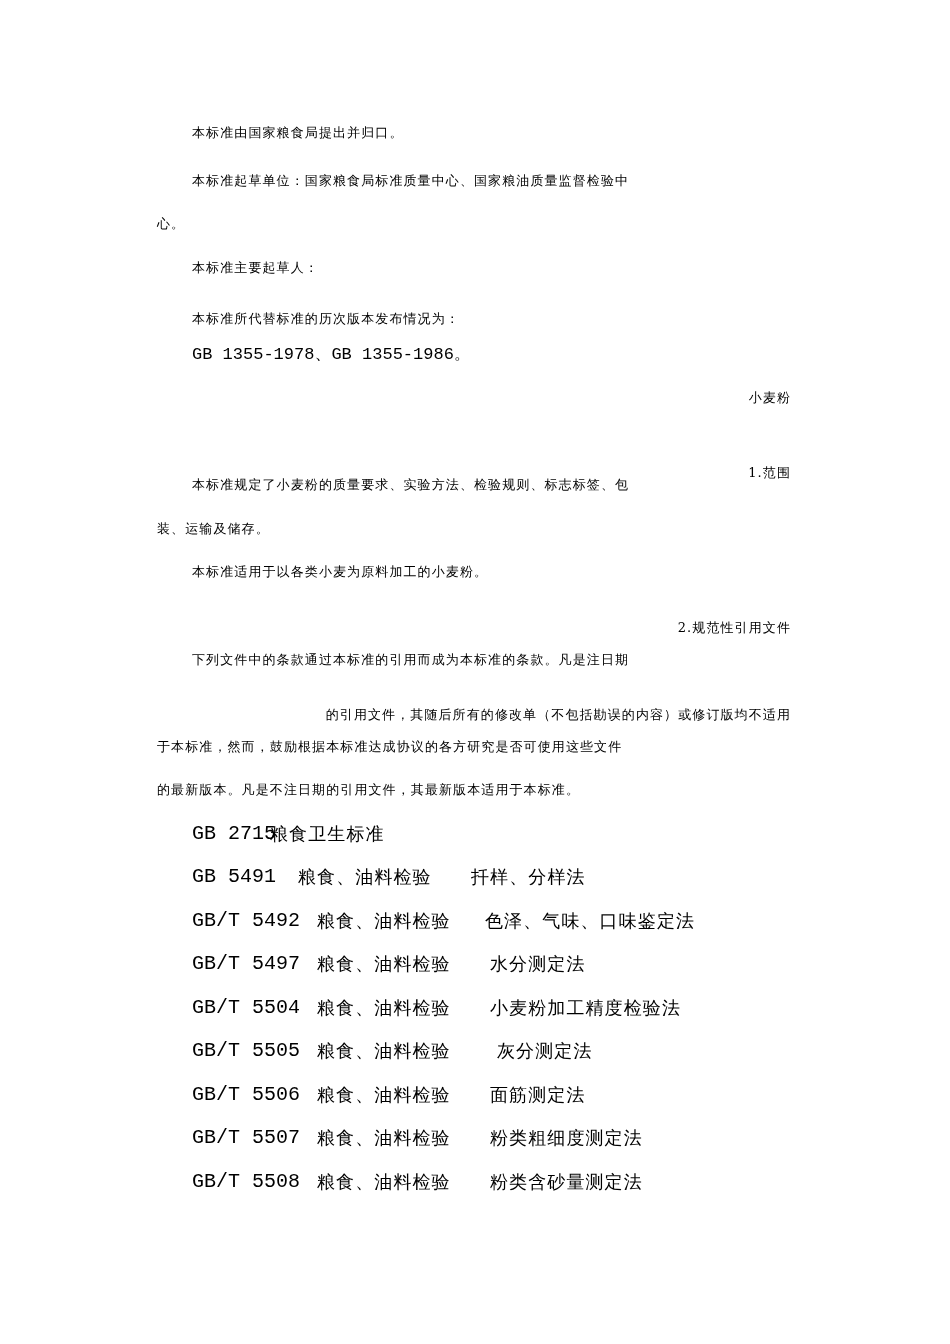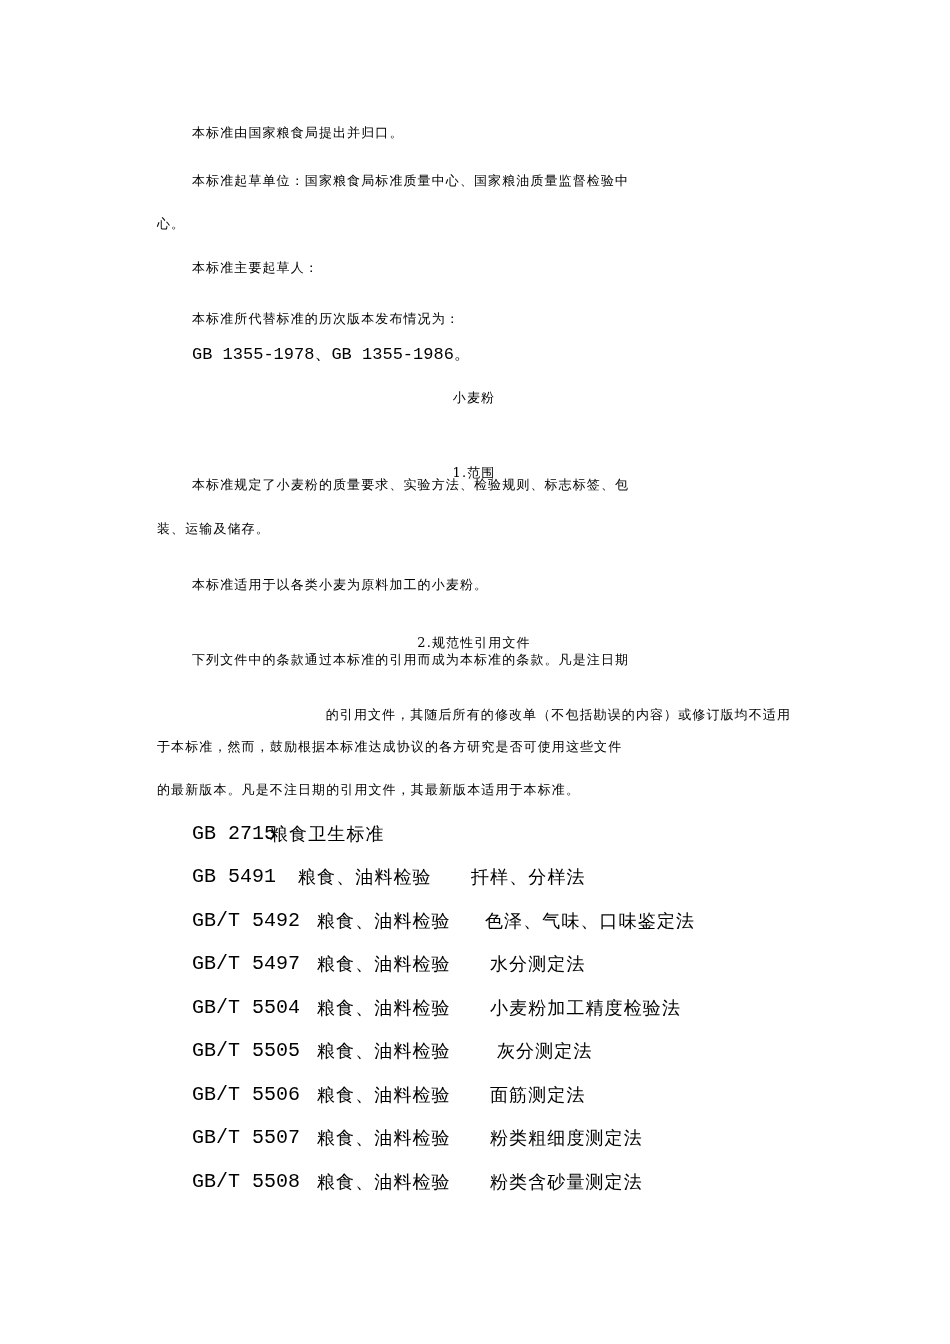--- a/index.html
+++ b/index.html
@@ -25,21 +25,21 @@
       position: absolute;
       left: 0;
       width: 634px;
       font-size: 13px;
       line-height: 22px;
       height: 22px;
       white-space: nowrap;
       letter-spacing: 1.1px;
     }
     .indent { padding-left: 35px; }
-    .center { text-align: center; }
+    .center { text-align: right; }
     .mono {
       font-family: "Liberation Mono", "DejaVu Sans Mono", monospace;
       font-size: 17px;
       letter-spacing: 0;
     }
     .ref-row {
       position: absolute;
       left: 35px;
       height: 22px;
       font-size: 18px;
@@ -73,23 +73,23 @@
 
   <div class="line indent mono" style="top:344px;">GB 1355-1978、GB 1355-1986。</div>
 
   <div class="line center" style="top:387px;">小麦粉</div>
 
   <div class="line center" style="top:431px;margin-top:31px;">1.范围</div>
 
   <div class="line indent" style="top:474px;">本标准规定了小麦粉的质量要求、实验方法、检验规则、标志标签、包</div>
   <div class="line" style="top:518px;">装、运输及储存。</div>
 
-  <div class="line indent" style="top:574px;">本标准适用于以各类小麦为原料加工的小麦粉。</div>
+  <div class="line indent" style="top:562px;font-family:Liberation Mono, monospace;">本标准适用于以各类小麦为原料加工的小麦粉。</div>
 
-  <div class="line center" style="top:632px;">2.规范性引用文件</div>
+  <div class="line center" style="top:617px;">2.规范性引用文件</div>
 
   <div class="line indent" style="top:649px;">下列文件中的条款通过本标准的引用而成为本标准的条款。凡是注日期</div>
   <div class="line" style="top:704px;text-align:right;">的引用文件，其随后所有的修改单（不包括勘误的内容）或修订版均不适用</div>
   <div class="line" style="top:736px;">于本标准，然而，鼓励根据本标准达成协议的各方研究是否可使用这些文件</div>
   <div class="line" style="top:779px;">的最新版本。凡是不注日期的引用文件，其最新版本适用于本标准。</div>
 
   <div class="ref-row" style="top:823px;">
     <span class="ref-code">GB 2715</span>
     <span class="ref-title" style="left:78px;">粮食卫生标准</span>
   </div>

